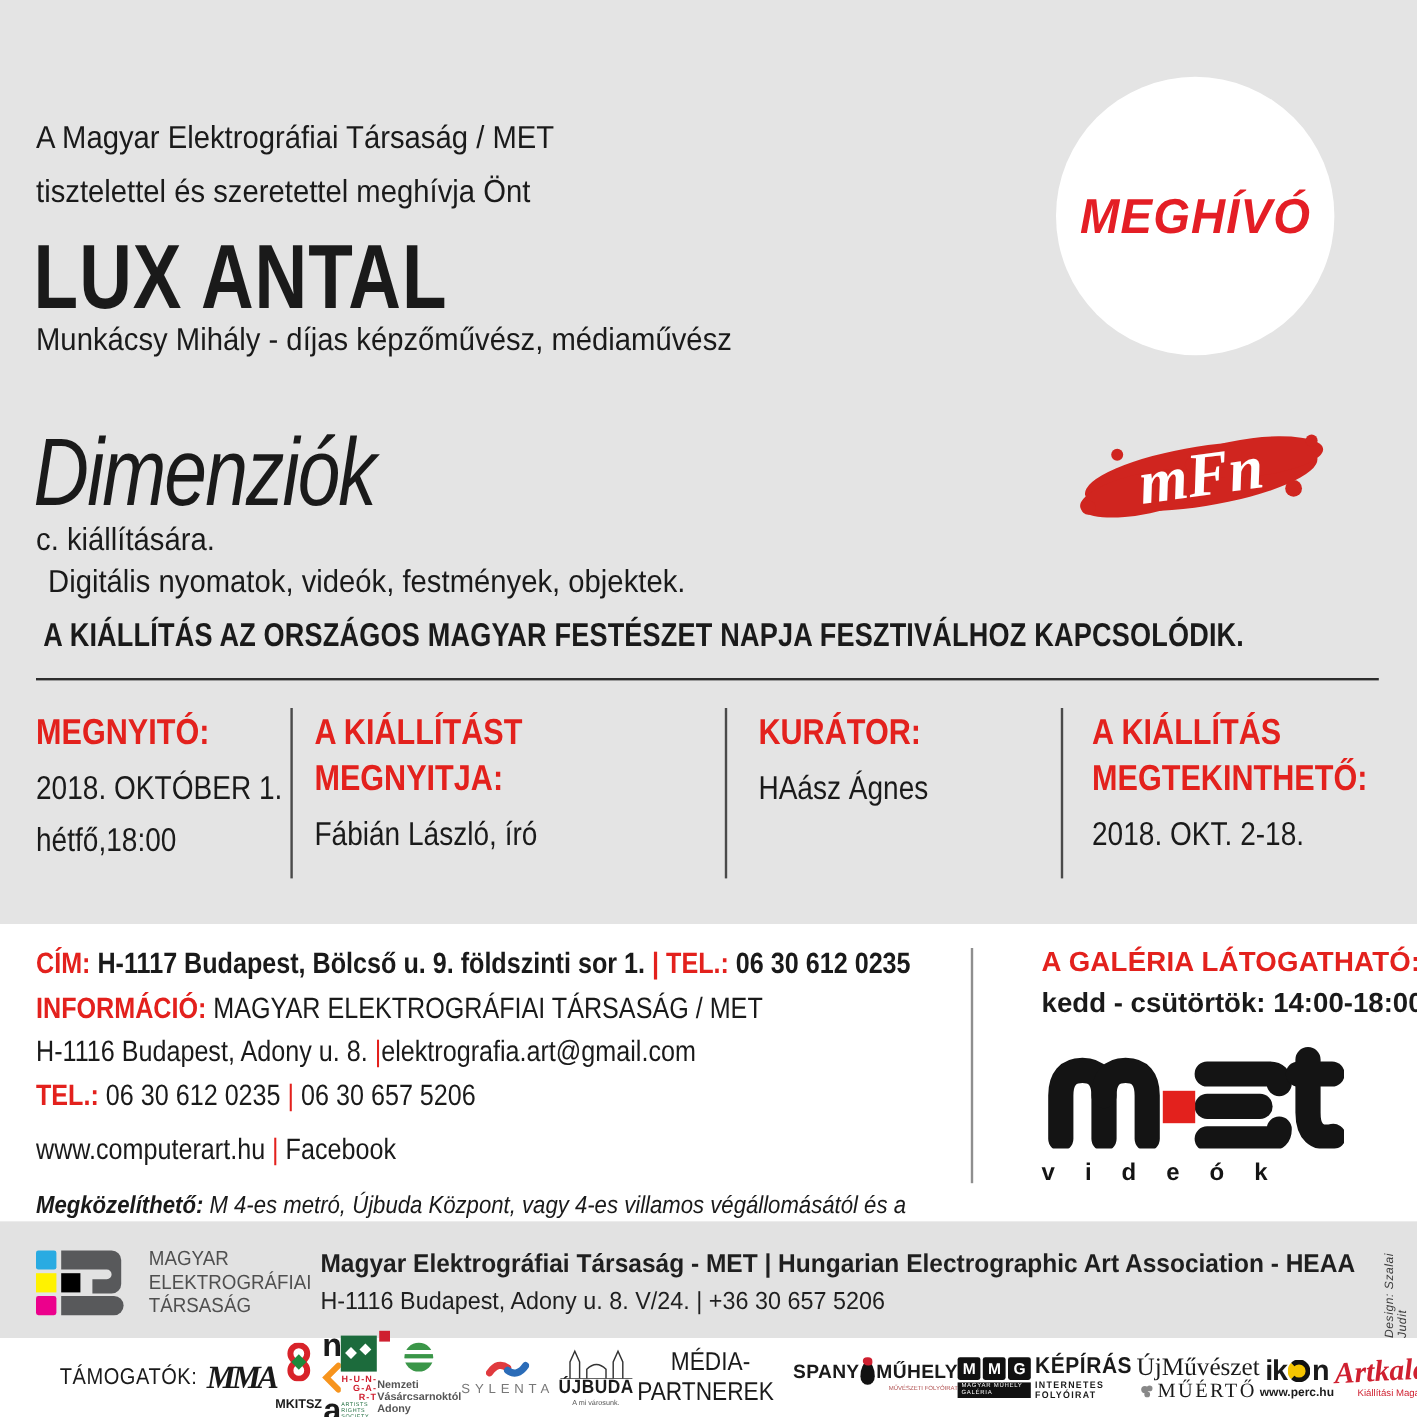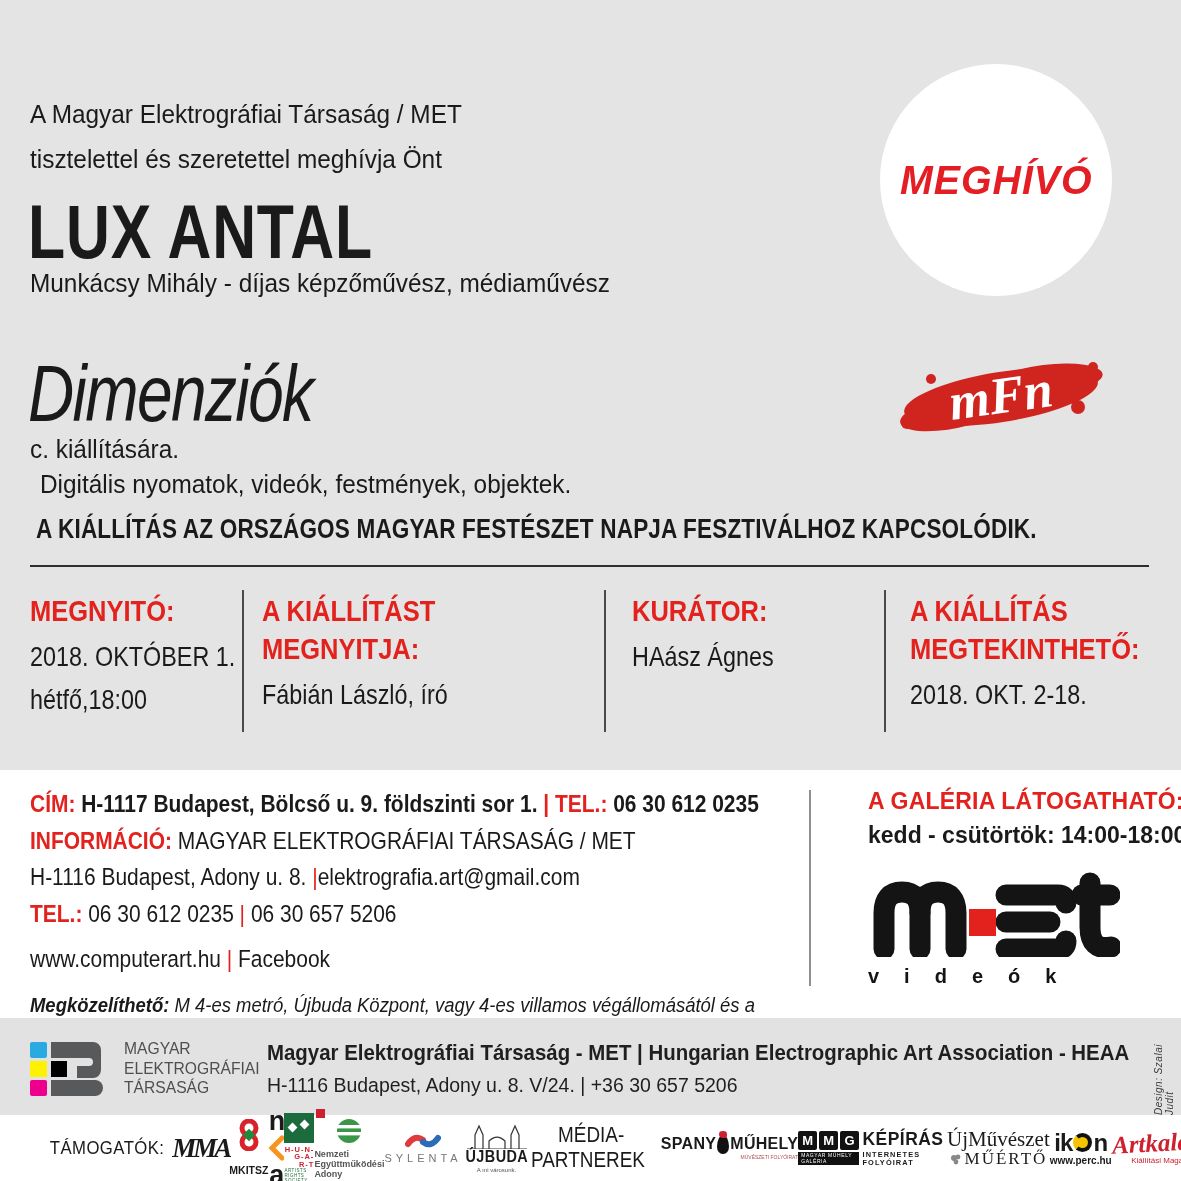--- a/index.html
+++ b/index.html
@@ -262,21 +262,21 @@
     </div>
 
     <div class="sp nea">
       <svg width="26" height="26" viewBox="0 0 26 26">
         <circle cx="13" cy="13" r="12" fill="#3a9648"></circle>
         <rect x="0" y="7" width="26" height="3.4" fill="#fff"></rect>
         <rect x="0" y="14" width="26" height="3.4" fill="#fff"></rect>
       </svg>
       <div class="nea-t">
         <div>Nemzeti</div>
-        <div>Együttműködési</div>
+        <div>Vásárcsarnoktól</div>
         <div>Adony</div>
       </div>
     </div>
 
     <div class="sp">
       <svg width="36" height="20" viewBox="0 0 36 20">
         <path d="M3,13 Q10,3 18,9" fill="none" stroke="#e03a3e" stroke-width="6" stroke-linecap="round"></path>
         <path d="M18,11 Q26,17 33,7" fill="none" stroke="#2b6cb8" stroke-width="6" stroke-linecap="round"></path>
       </svg>
       <div class="syl-t">SYLENTA</div>

